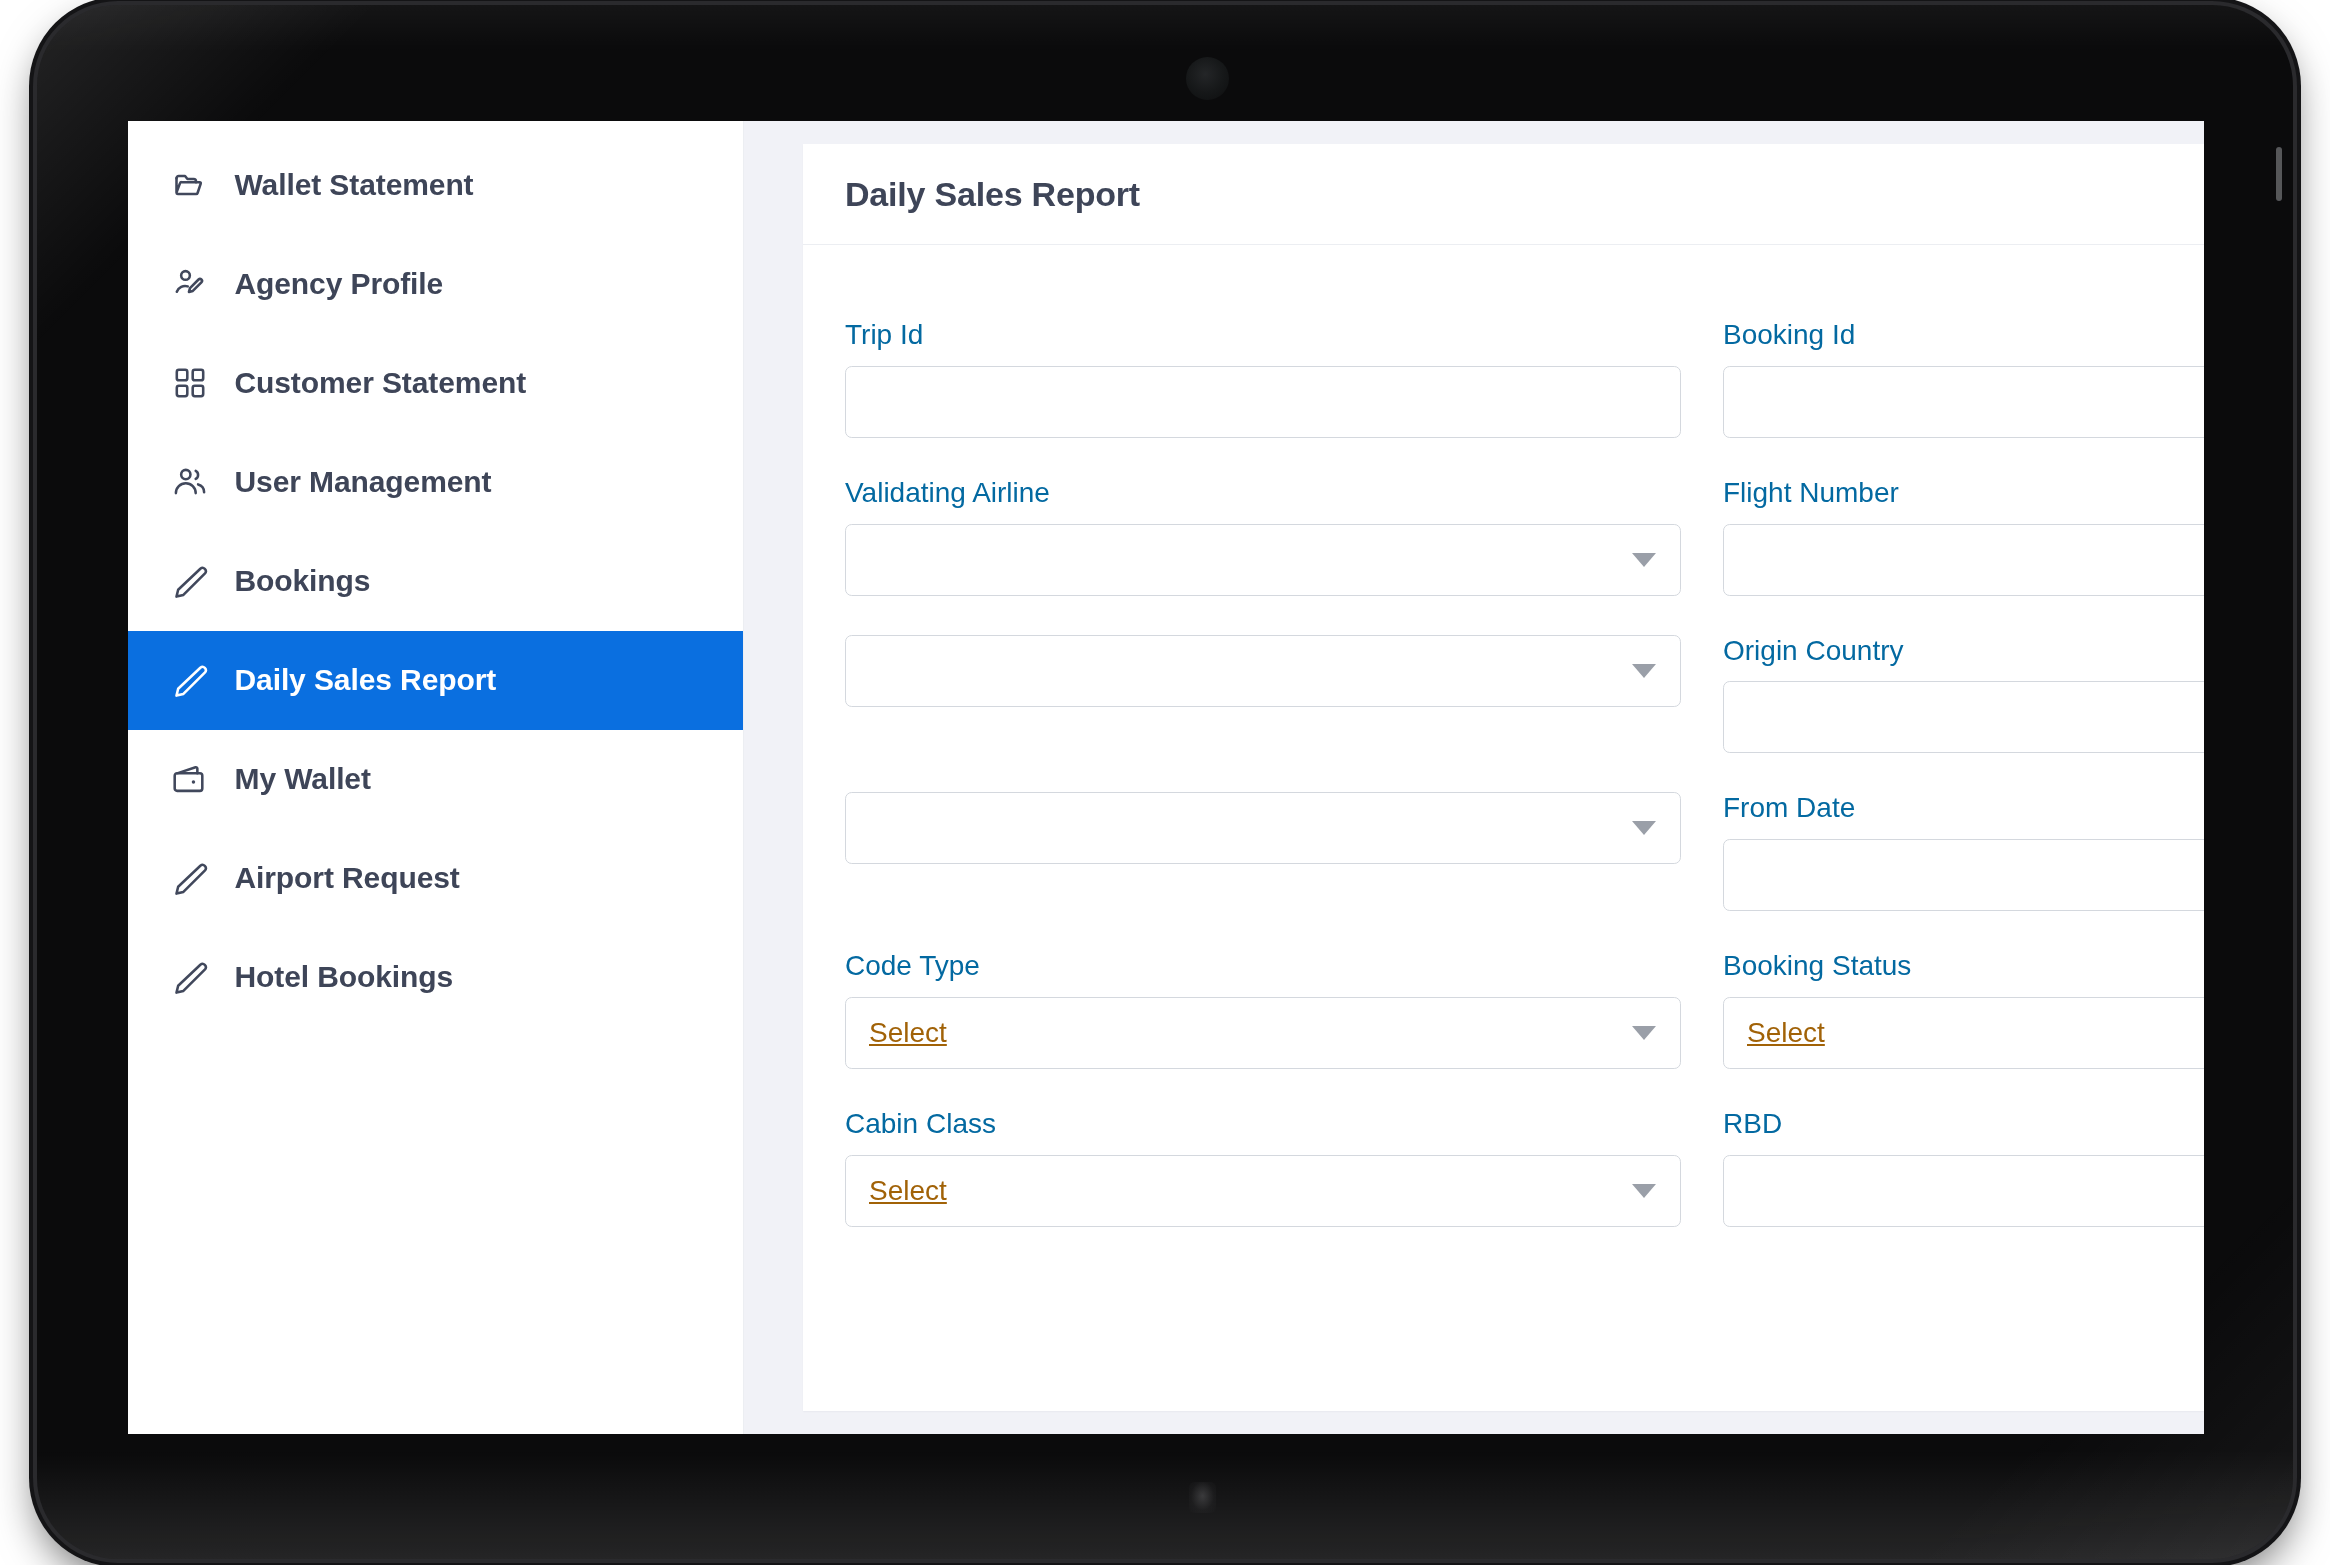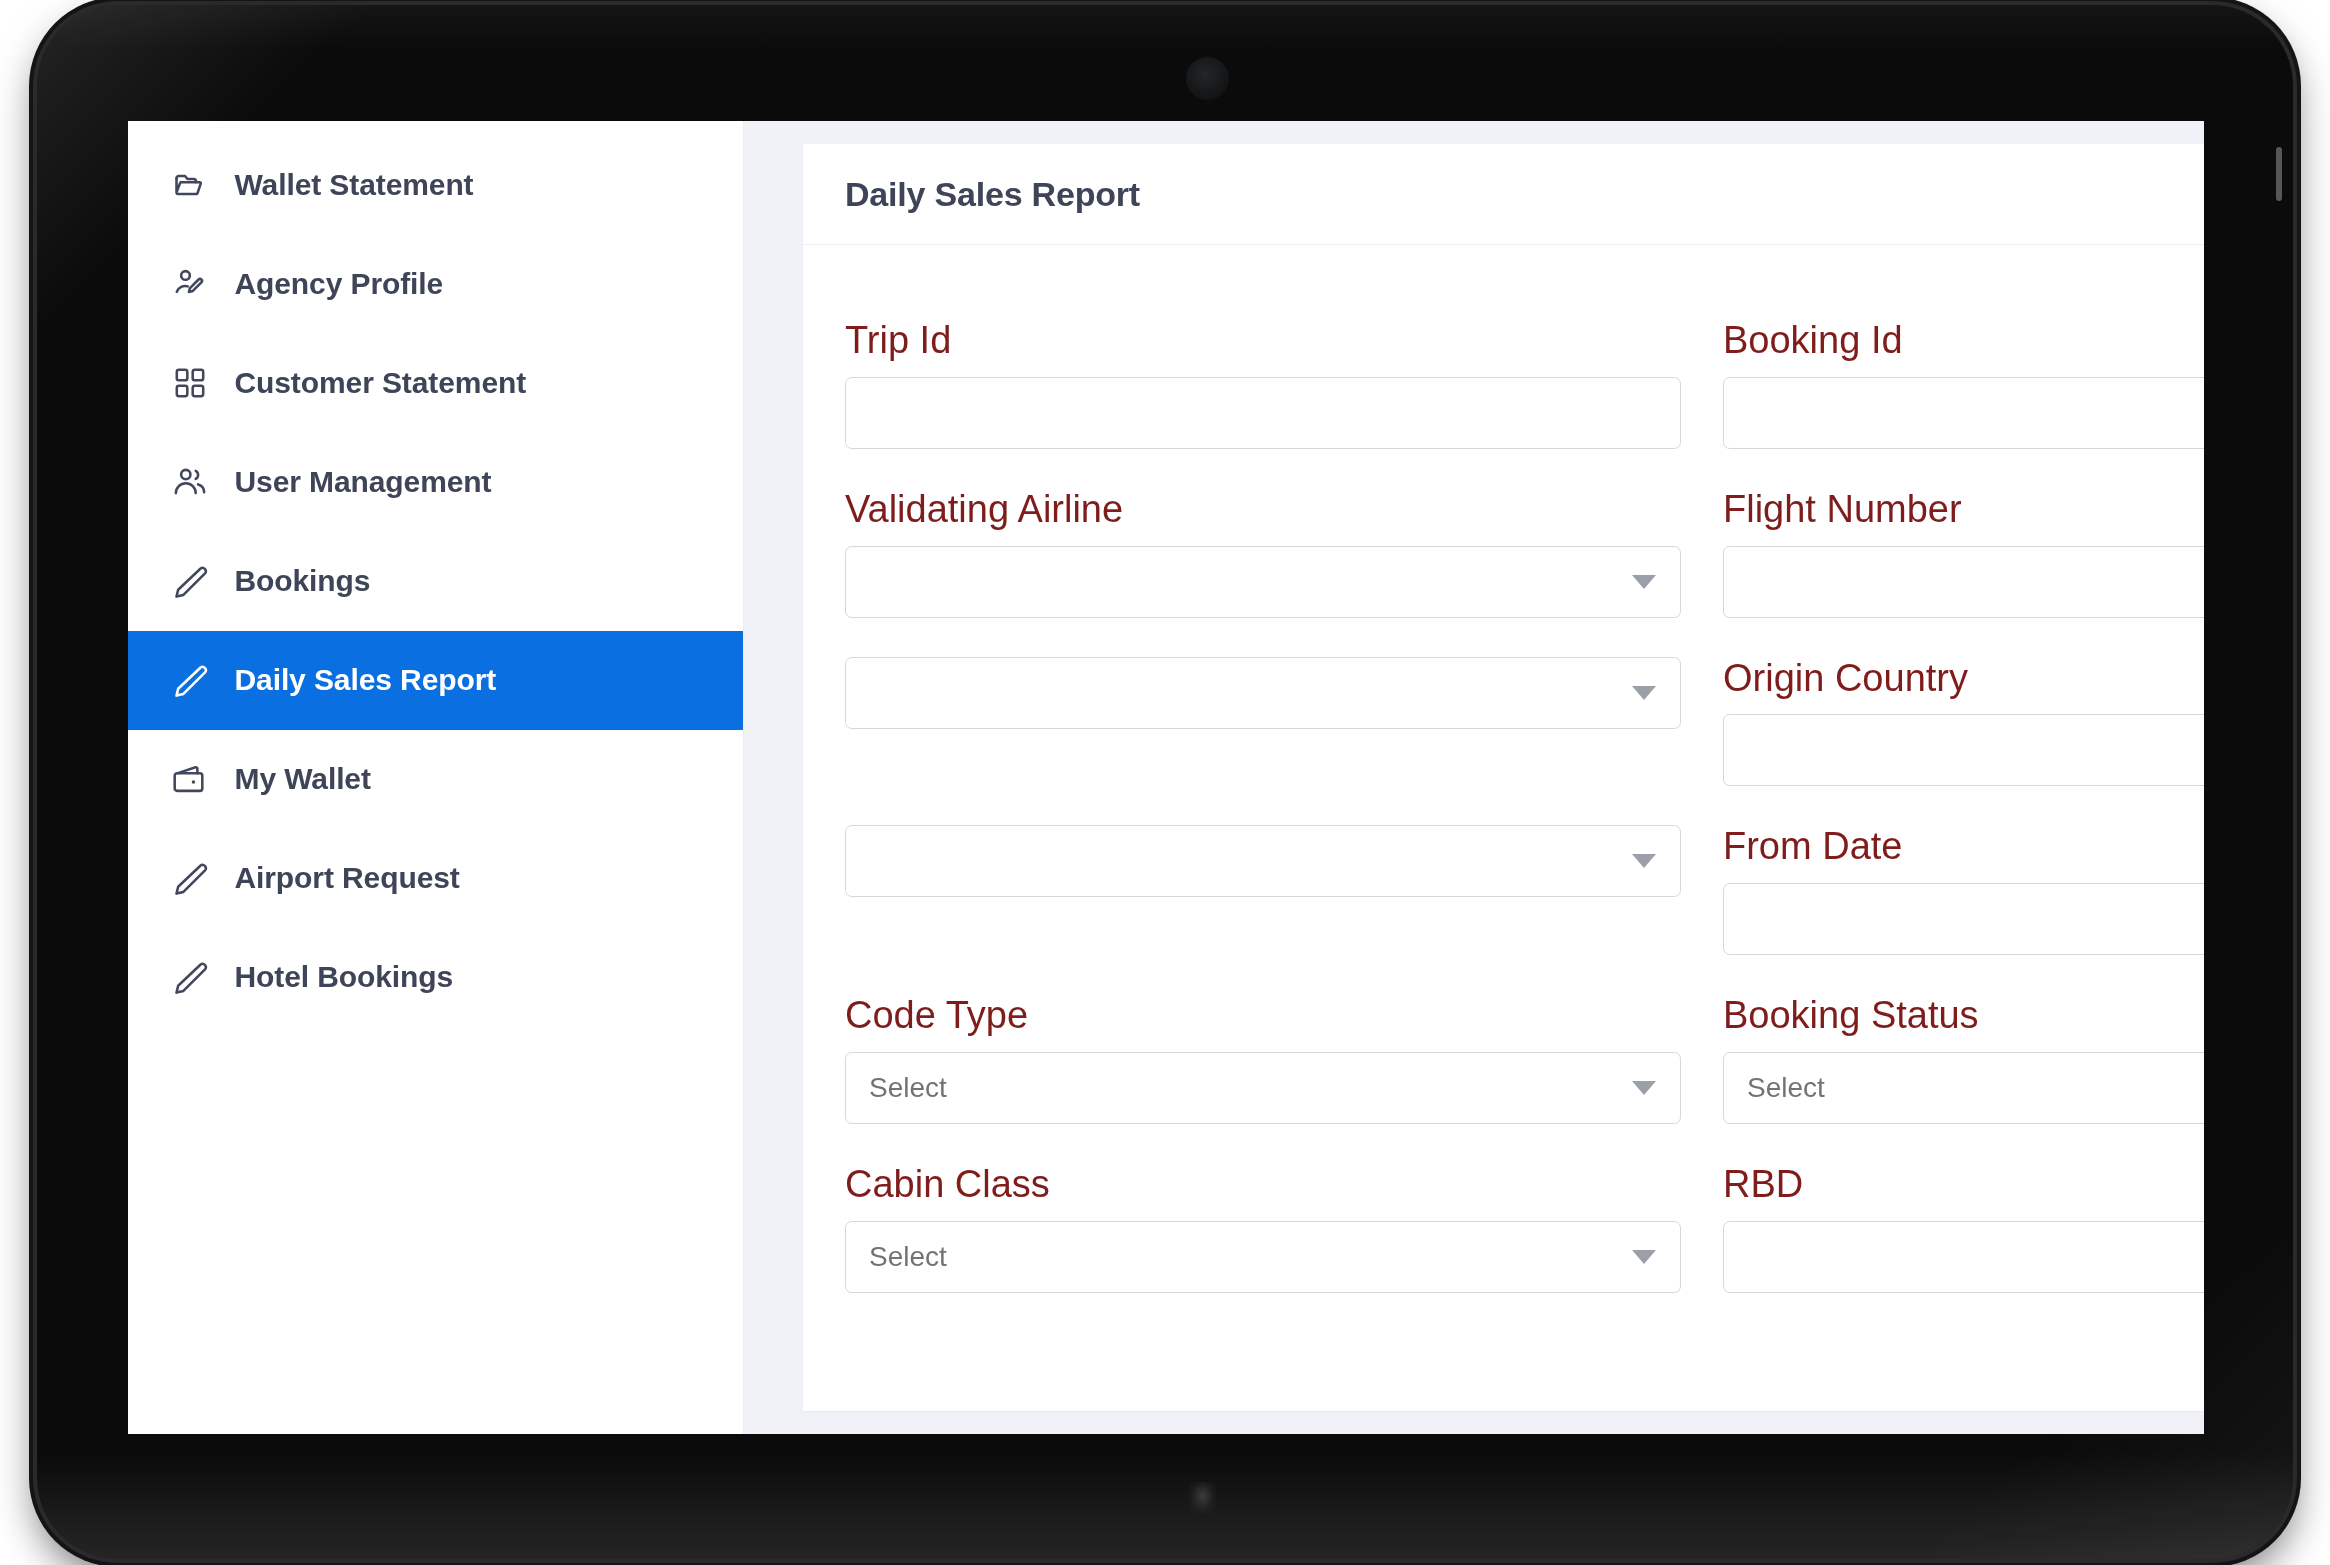--- a/index.html
+++ b/index.html
@@ -150,39 +150,40 @@
 
   #form-grid {
     padding: 74px 0 0 42px;
     display: grid;
     grid-template-columns: 836px 836px;
     column-gap: 42px;
     row-gap: 0;
   }
   .field { padding-bottom: 39px; }
   .field-label {
-    font-size: 38px;
-    color: #7f1d1d;
+    font-size: 28px;
+    color: #0369a1;
     font-weight: 400;
     margin-bottom: 14.8px;
     white-space: nowrap;
   }
   .field-control {
     position: relative;
     height: 72px;
     border: 0.7px solid #d4d8de;
     border-radius: 6.7px;
     background: #ffffff;
     display: flex;
     align-items: center;
     padding: 0 23px;
   }
   .field-control .value-text {
     font-size: 28px;
-    color: #737373;
+    color: #a16207;
+    text-decoration: underline;
   }
   .field-control .value-text.placeholder { color: #5d6374; }
   .caret-icon {
     position: absolute;
     right: 24px;
     top: 50%;
     transform: translateY(-50%);
     width: 0;
     height: 0;
     border-left: 12.8px solid transparent;

